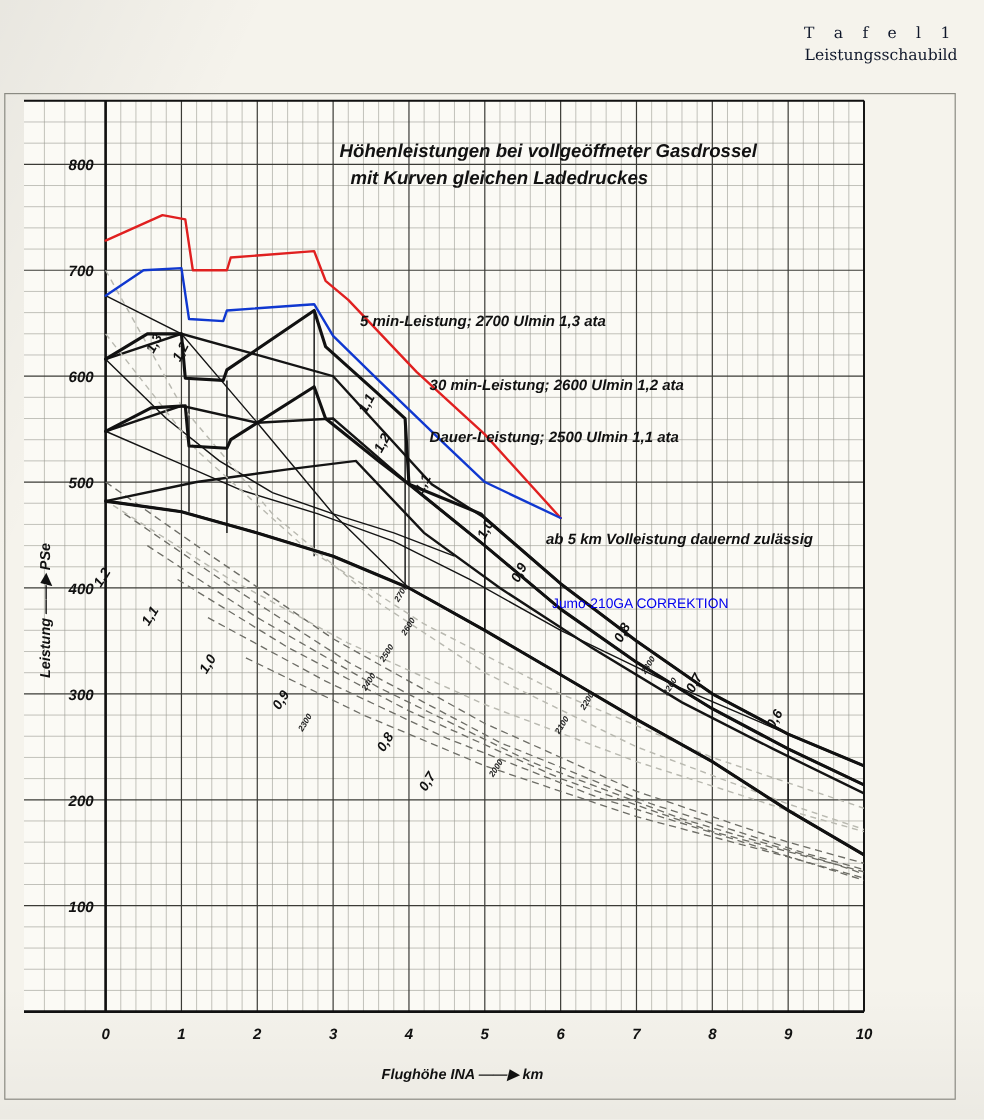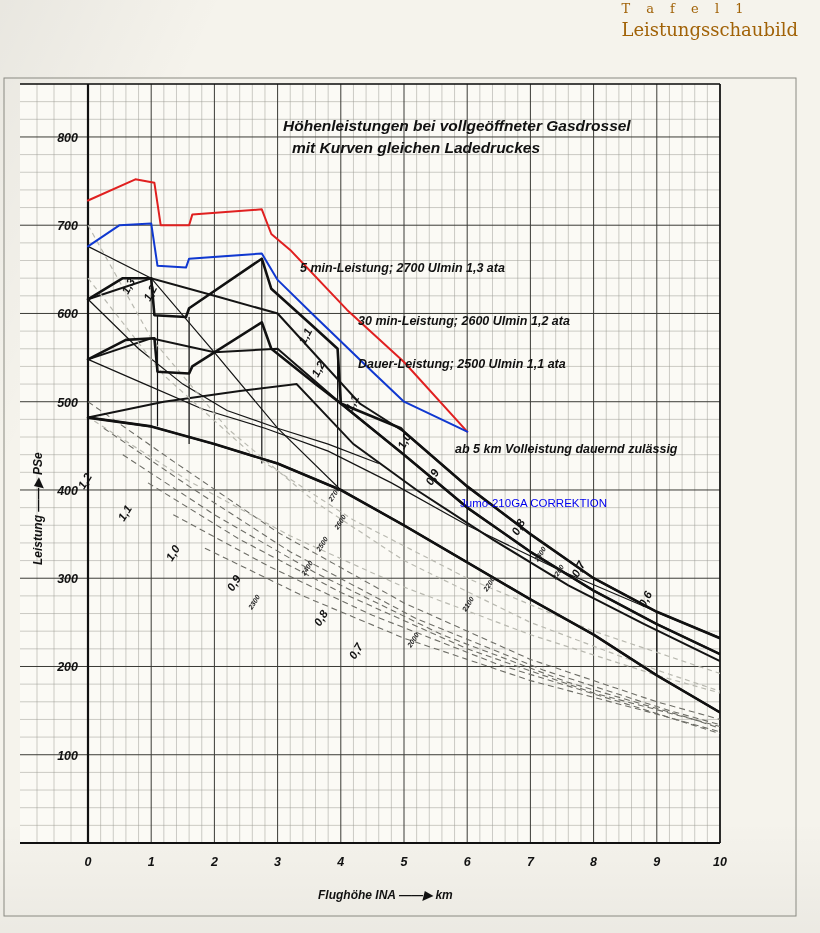--- a/index.html
+++ b/index.html
@@ -17,28 +17,28 @@
   
   #paper{
     position:absolute;left:0;top:0;width:820px;height:933px;
     background:
       linear-gradient(115deg, rgba(0,0,0,0.05) 0%, rgba(255,255,255,0) 18%),
       linear-gradient(0deg, rgba(0,0,0,0.04) 0%, rgba(255,255,255,0) 12%),
       #f5f3ec;
   }
   .hdr{
     position:absolute;
-    right:22px;top:0;
-    text-align:left;
-    color:#a16207;
+    right:22px;top:20px;
+    text-align:right;
+    color:#0f172a;
     font-family:"DejaVu Serif", serif;
     line-height:1.35;
   }
   .hdr .l1{font-size:13px;letter-spacing:6px;}
-  .hdr .l2{font-size:18px;letter-spacing:0px;}
+  .hdr .l2{font-size:13px;letter-spacing:0px;}
   svg{position:absolute;left:0;top:0;}
   .ttl{
     font-family:"Liberation Sans", sans-serif;
     font-style:italic;font-weight:700;
     font-size:15.5px;fill:#111;
   }
   .lbl{
     font-family:"Liberation Sans", sans-serif;
     font-style:italic;font-weight:700;
     font-size:12.5px;fill:#111;

